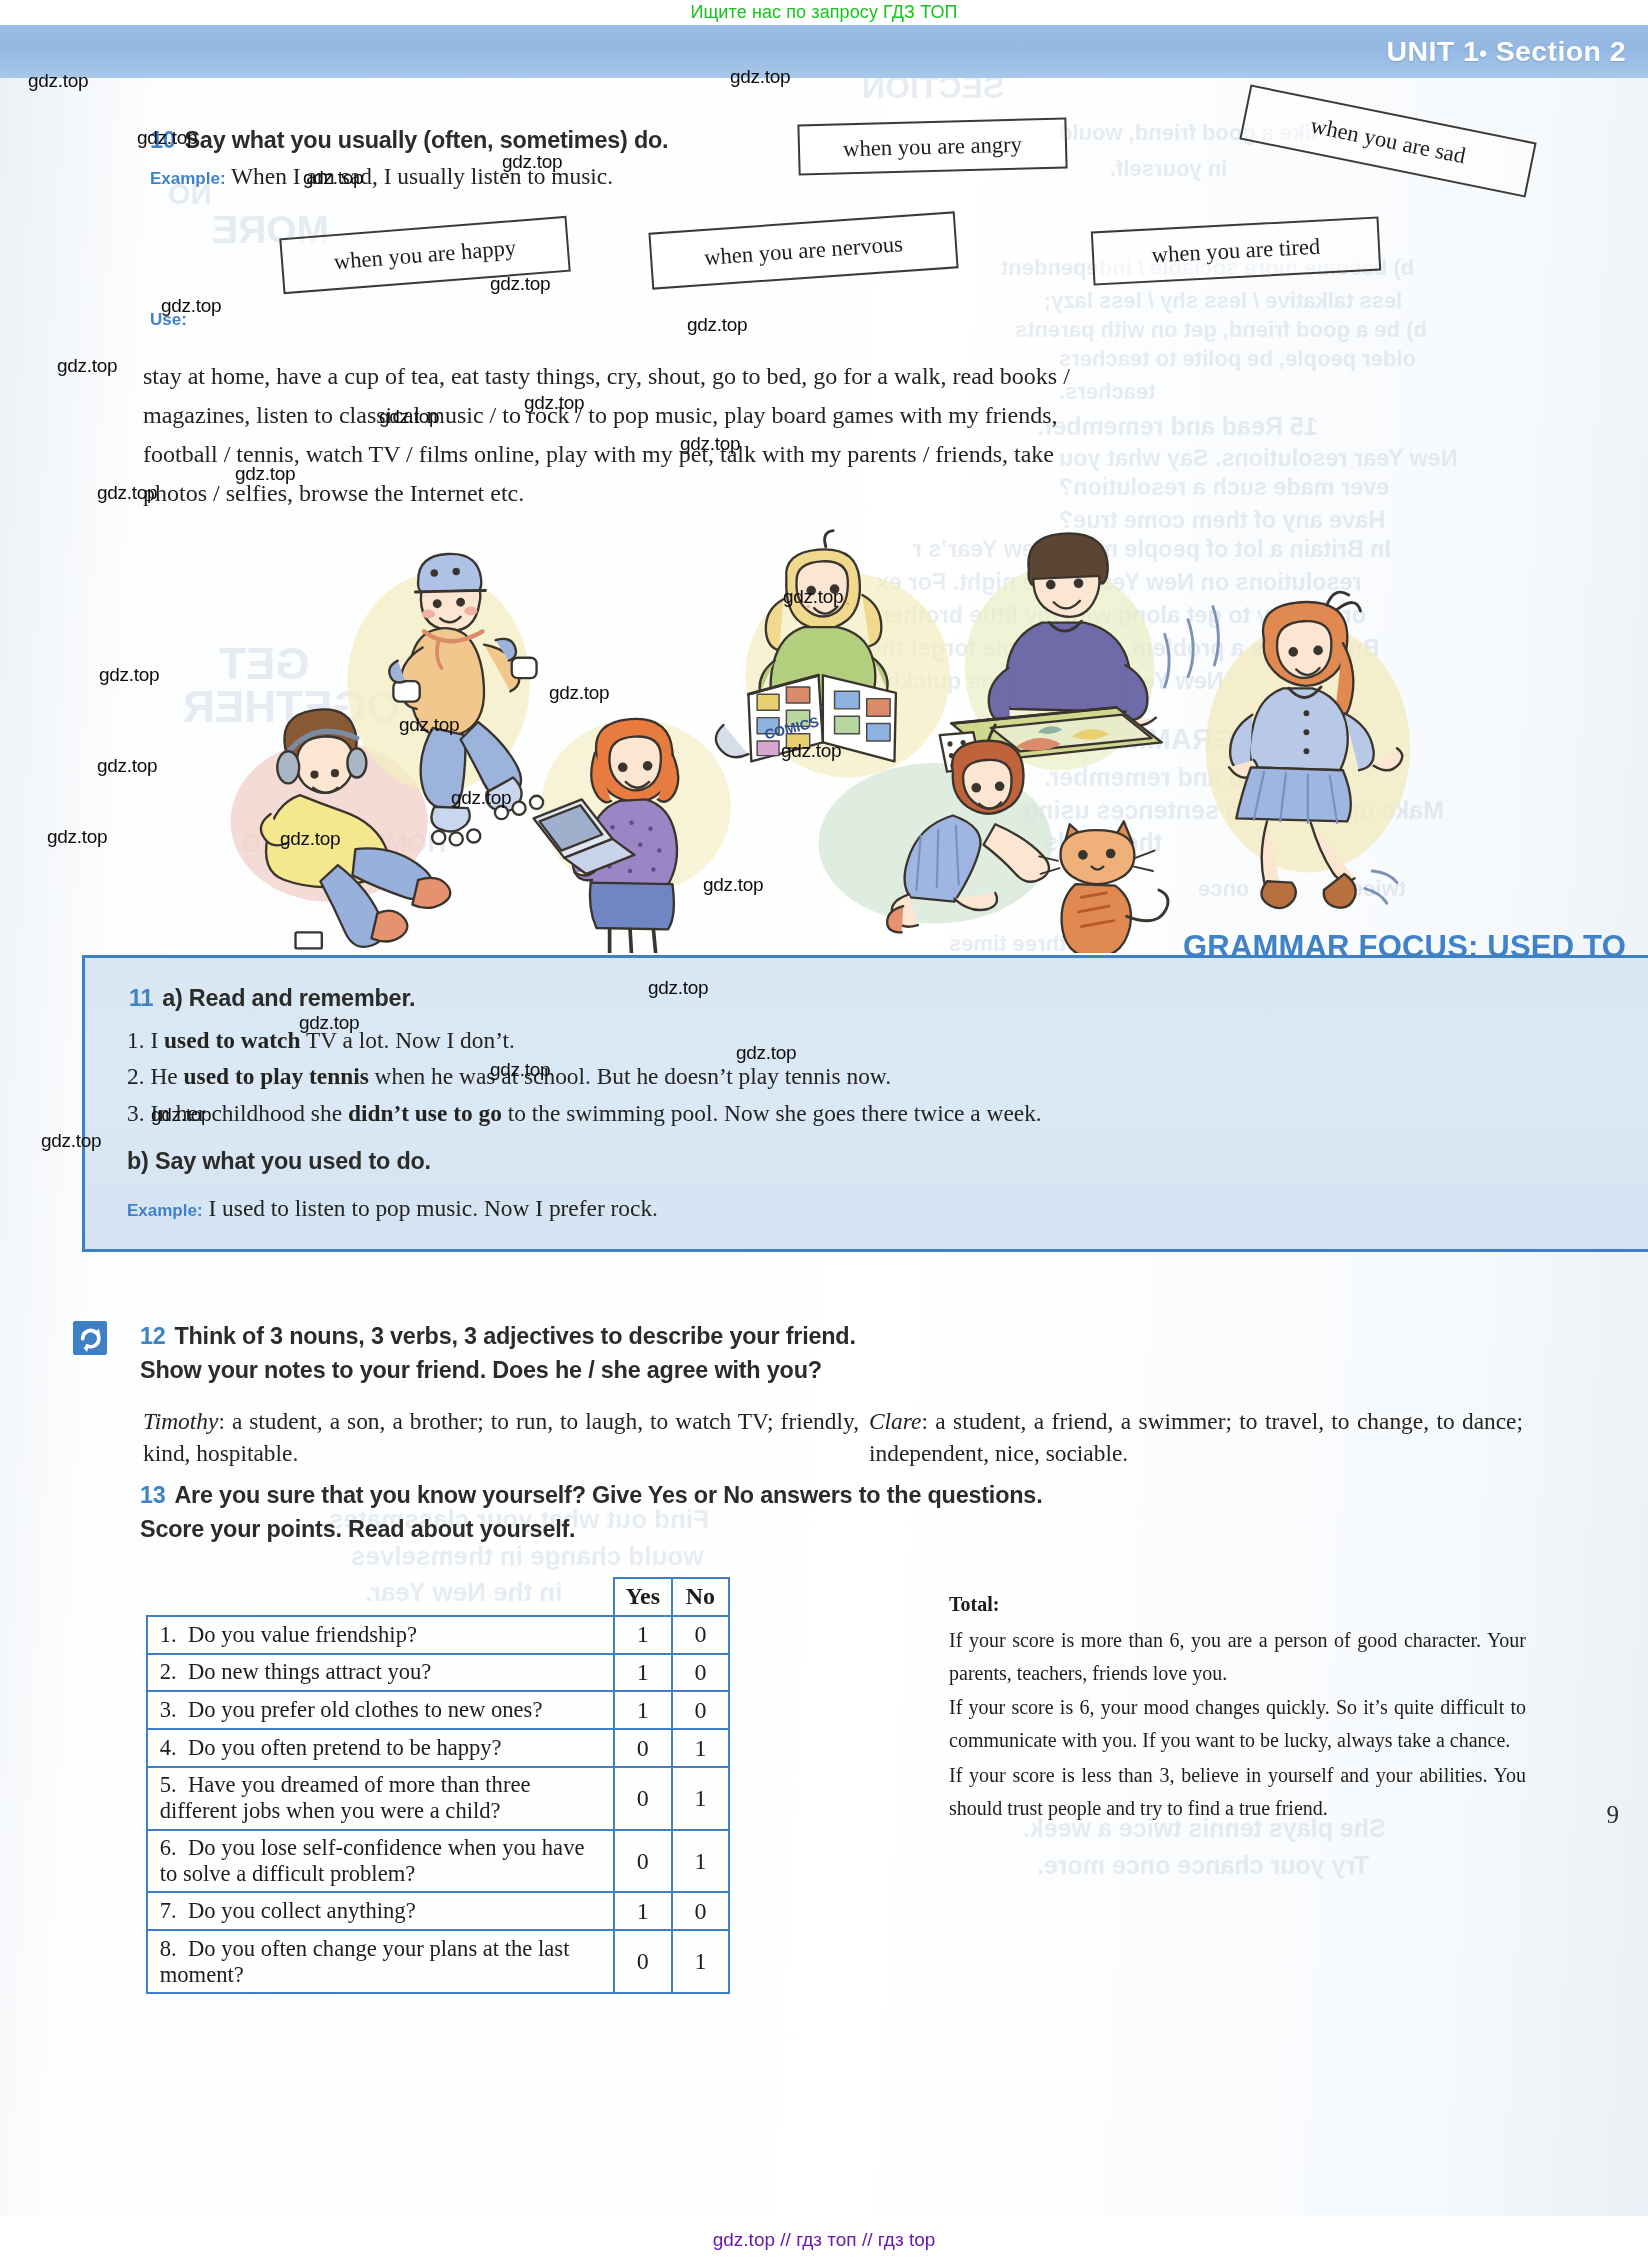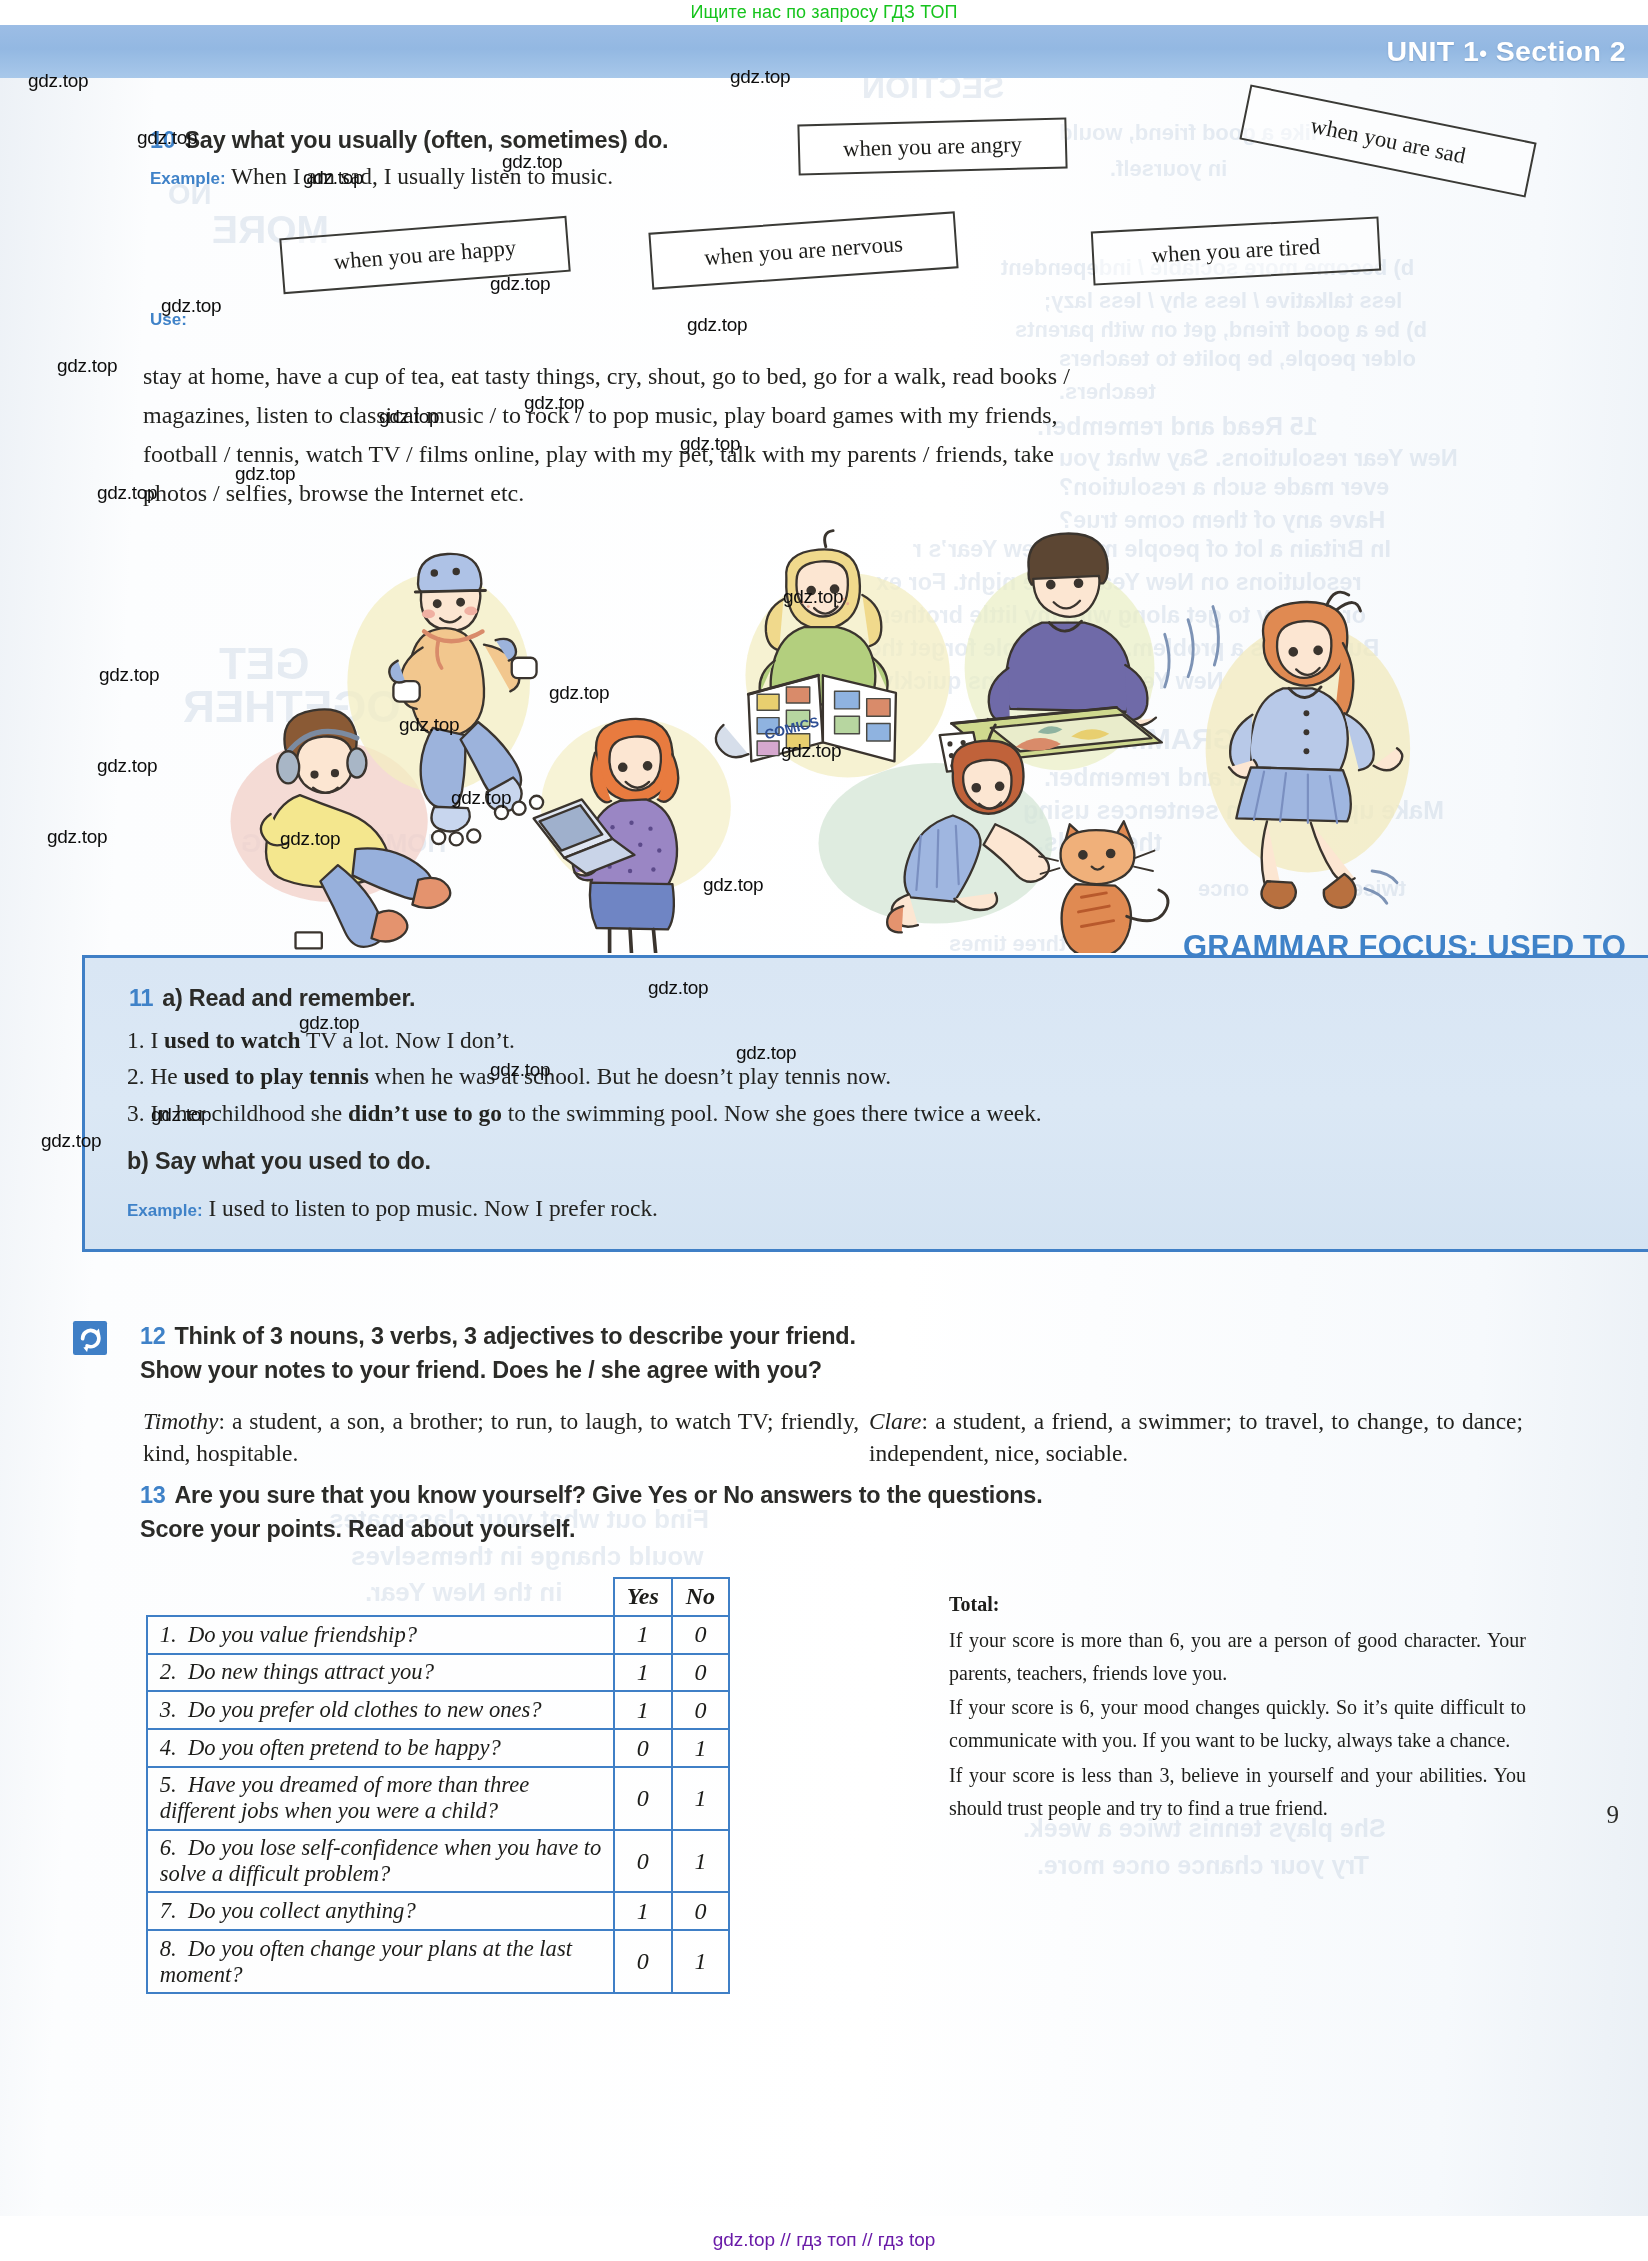--- a/index.html
+++ b/index.html
@@ -162,21 +162,20 @@
 
   
   #quiz-table {
     position: absolute;
     left: 146px;
     top: 1552px;
     border-collapse: collapse;
     font-family: "Liberation Serif", serif;
     font-size: 22.6px;
     color: #1d1d1a;
-    font-style: italic;
   }
   #quiz-table td, #quiz-table th {
     border: 2.2px solid #3f7fc6;
     padding: 4.4px 7.3px;
     background: rgba(255,255,255,.45);
   }
   #quiz-table .q-cell { width: 446px; text-align: left; padding-left: 11.7px; }
   #quiz-table .v-cell { width: 41px; text-align: center; font-size: 24px; }
   #quiz-table th {
     font-weight: 700;

